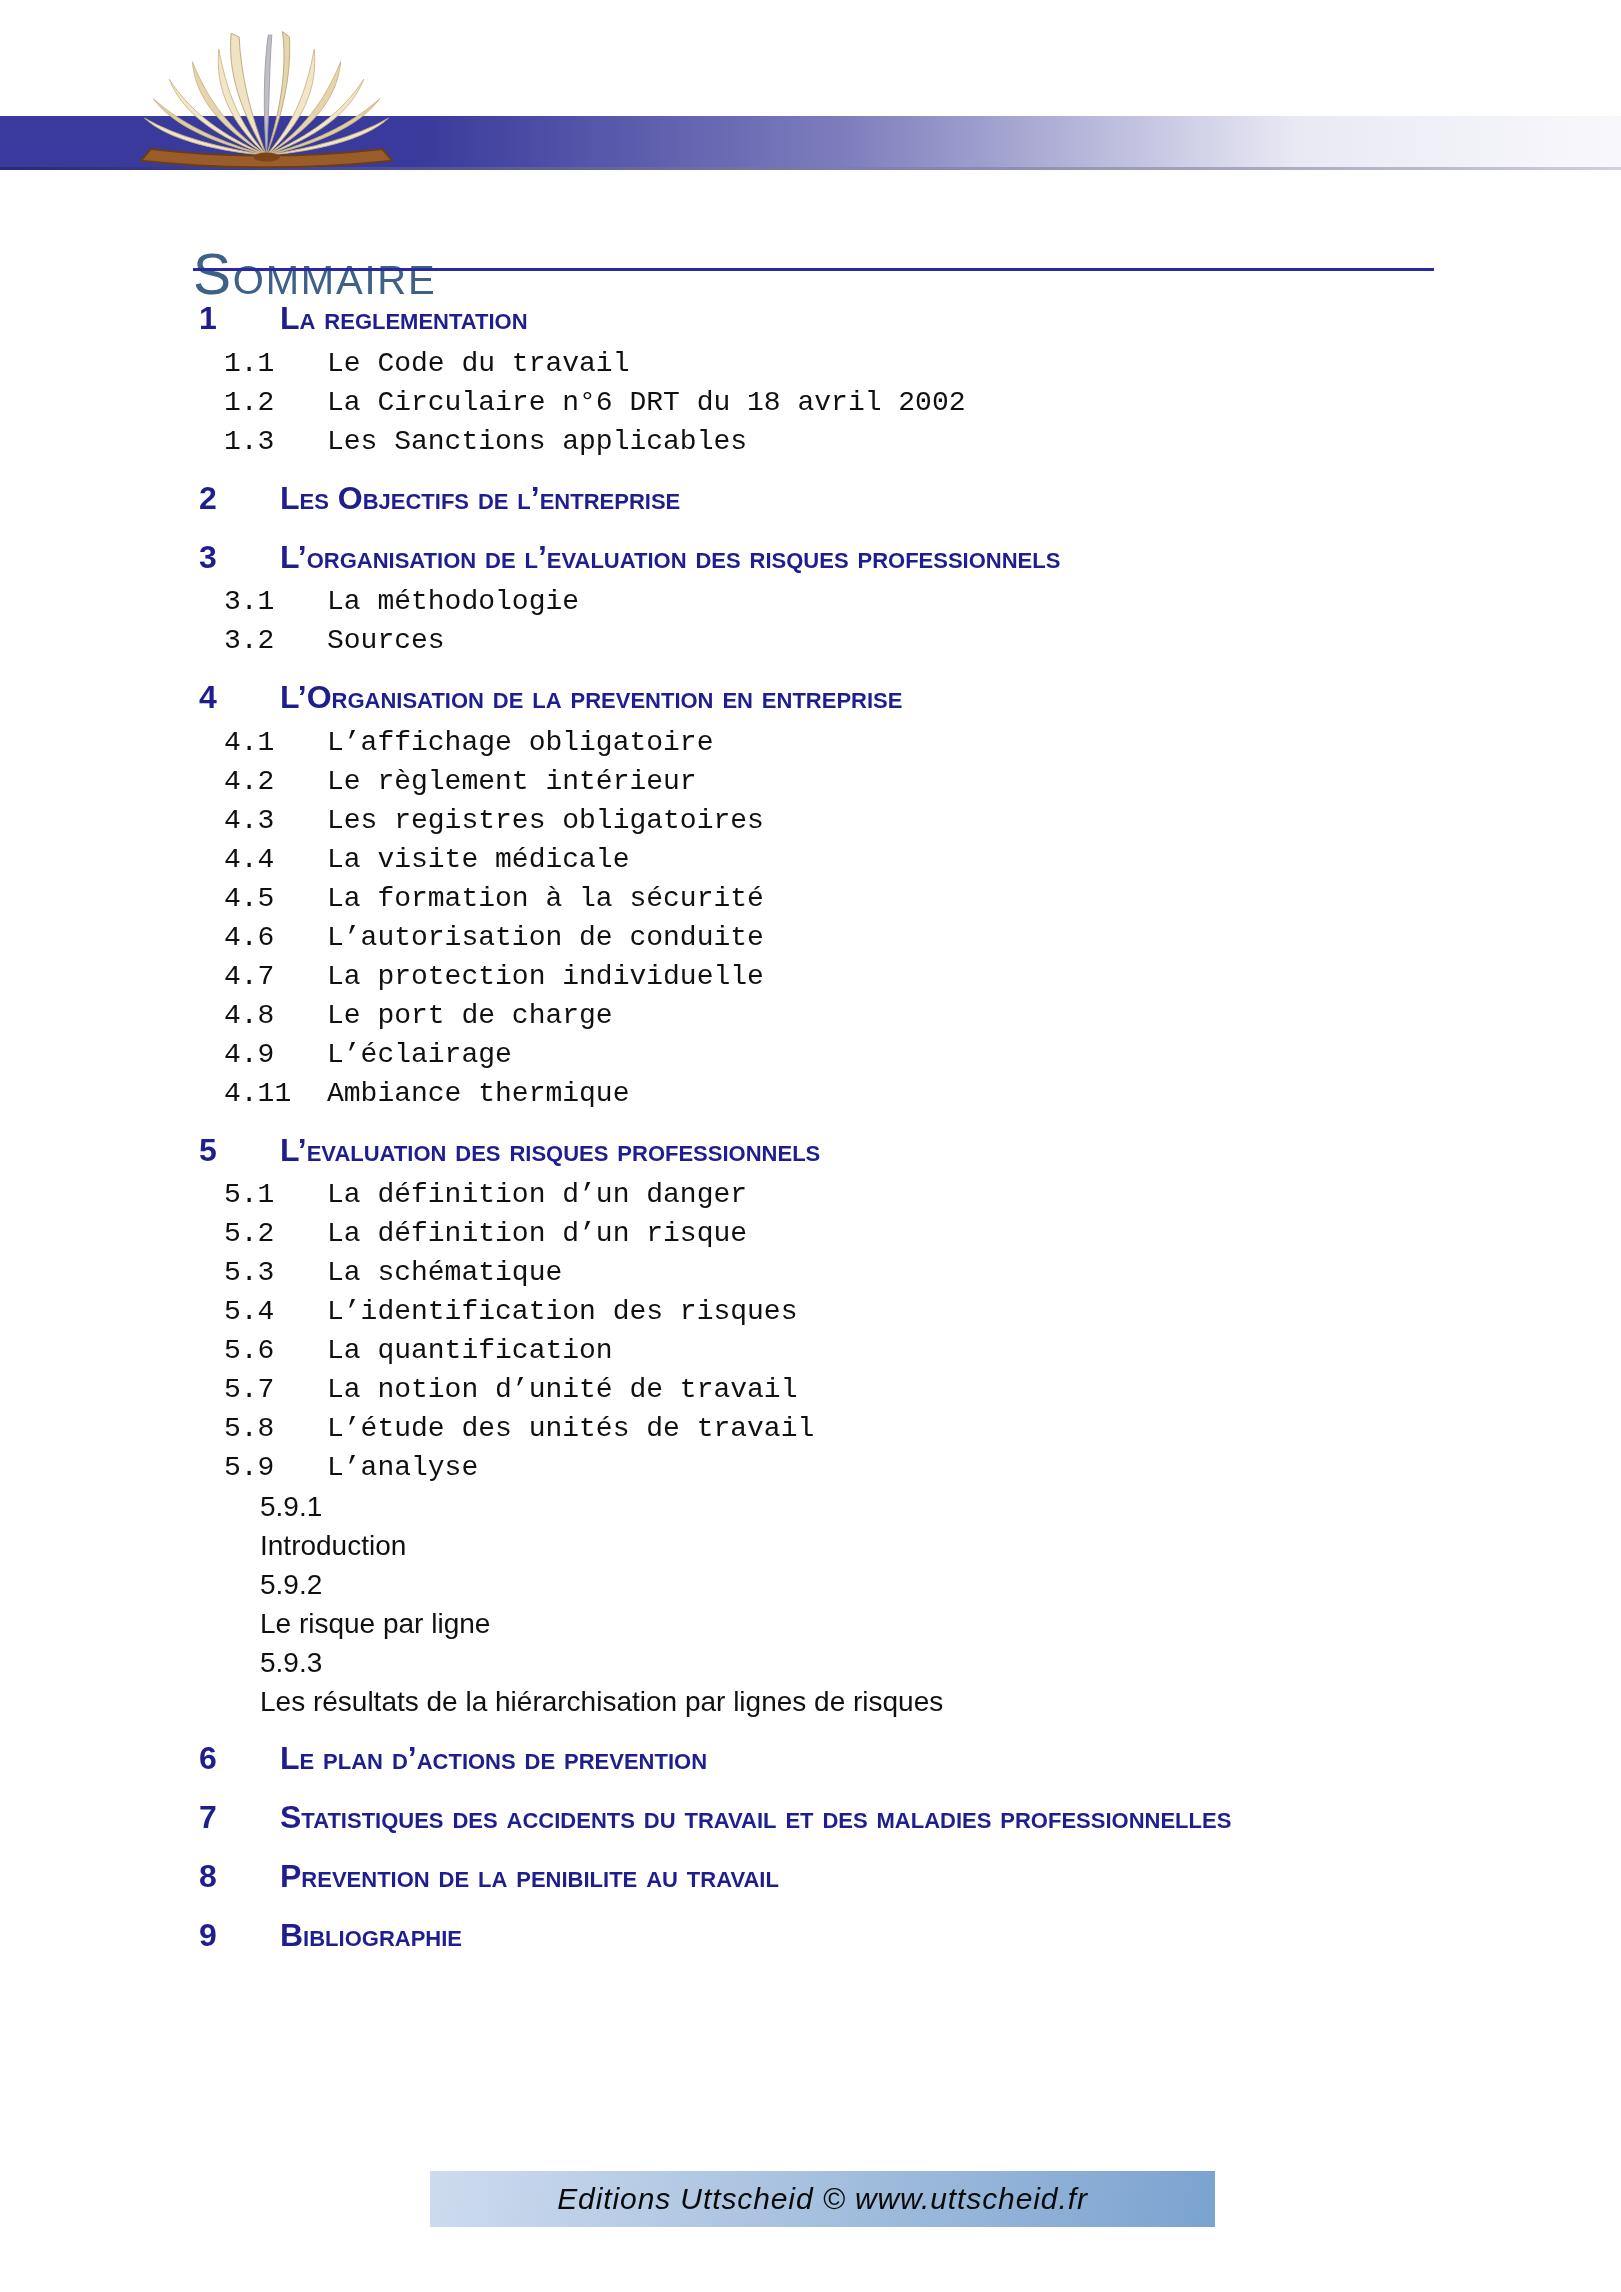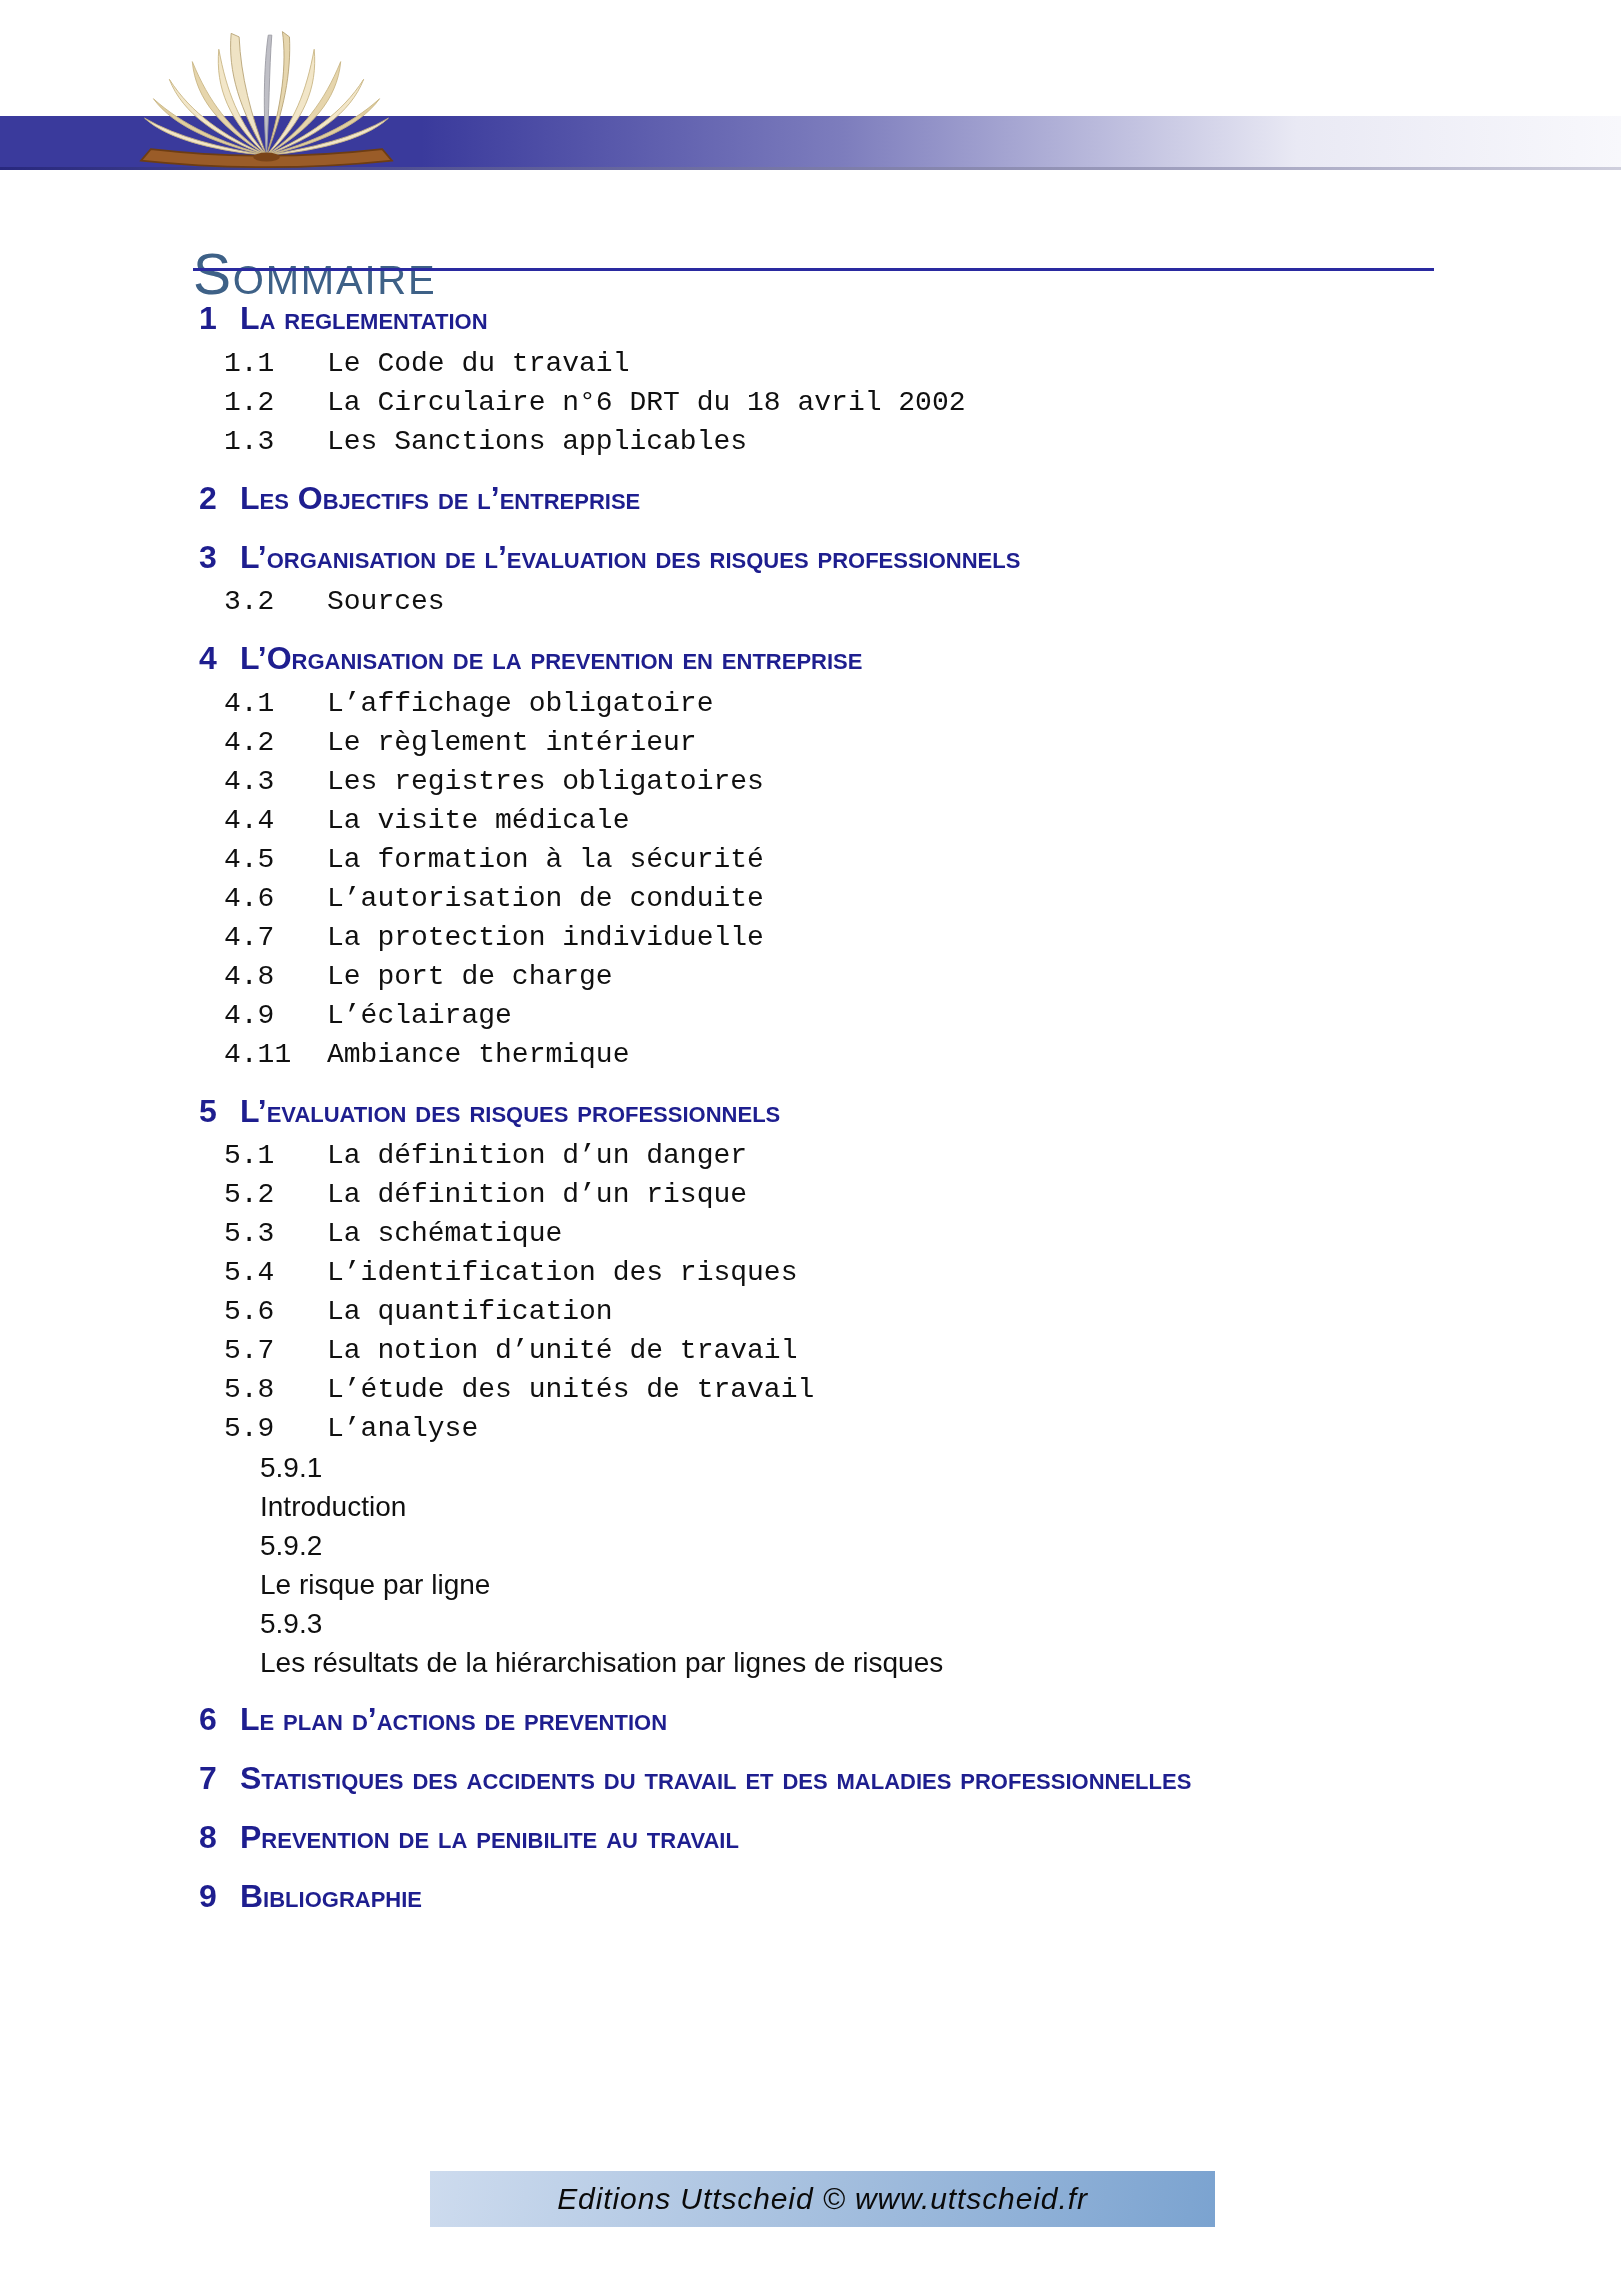--- a/index.html
+++ b/index.html
@@ -39,21 +39,21 @@
   .toc-row{display:flex;align-items:flex-start;}
   .toc-row .num{flex:0 0 auto;}
   .toc-row .label{flex:0 1 auto;}
   .toc-row.l1{
     font-size:32px;line-height:43px;font-weight:bold;
     font-variant:small-caps;
     color:#1e1e8f;
     margin:16px 0 3.6px 0;
   }
   .toc-row.l1 .num{width:41px;}
-  .toc-row.l1 .label{max-width:1030px;}
+  .toc-row.l1 .label{max-width:1030px;margin-left:40px;}
   .toc-row.l2{font-size:28px;line-height:39px;margin-left:25px;font-family:Liberation Mono, monospace;}
   .toc-row.l2 .num{width:103px;}
   .toc-row.l3{font-size:28px;line-height:39px;margin-left:61px;flex-direction:column;}
   .toc-row.l3 .num{width:130px;}
   
   .footer-bar{
     position:absolute;left:430px;top:2171px;width:785px;height:56px;
     background:linear-gradient(100deg,#cddbee 0%,#a9c2e0 45%,#7ba3d0 100%);
     display:flex;align-items:center;justify-content:center;
   }
@@ -115,20 +115,24 @@
       </div>
       <div class="toc-row l1">
         <span class="num">2</span>
         <span class="label">Les Objectifs de l’entreprise</span>
       </div>
       <div class="toc-row l1">
         <span class="num">3</span>
         <span class="label">L’organisation de l’evaluation des risques professionnels</span>
       </div>
       <div class="toc-row l2">
+        <span class="num">3.1</span>
+        <span class="label">La méthodologie</span>
+      </div>
+      <div class="toc-row l2">
         <span class="num">3.2</span>
         <span class="label">Sources</span>
       </div>
       <div class="toc-row l1">
         <span class="num">4</span>
         <span class="label">L’Organisation de la prevention en entreprise</span>
       </div>
       <div class="toc-row l2">
         <span class="num">4.1</span>
         <span class="label">L’affichage obligatoire</span>

